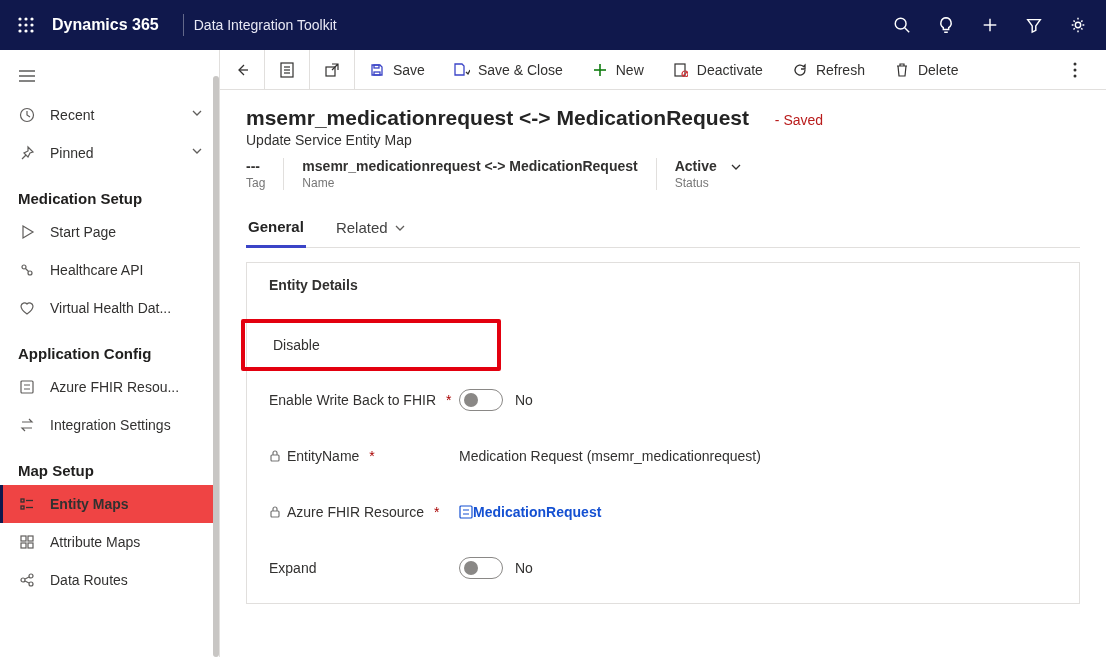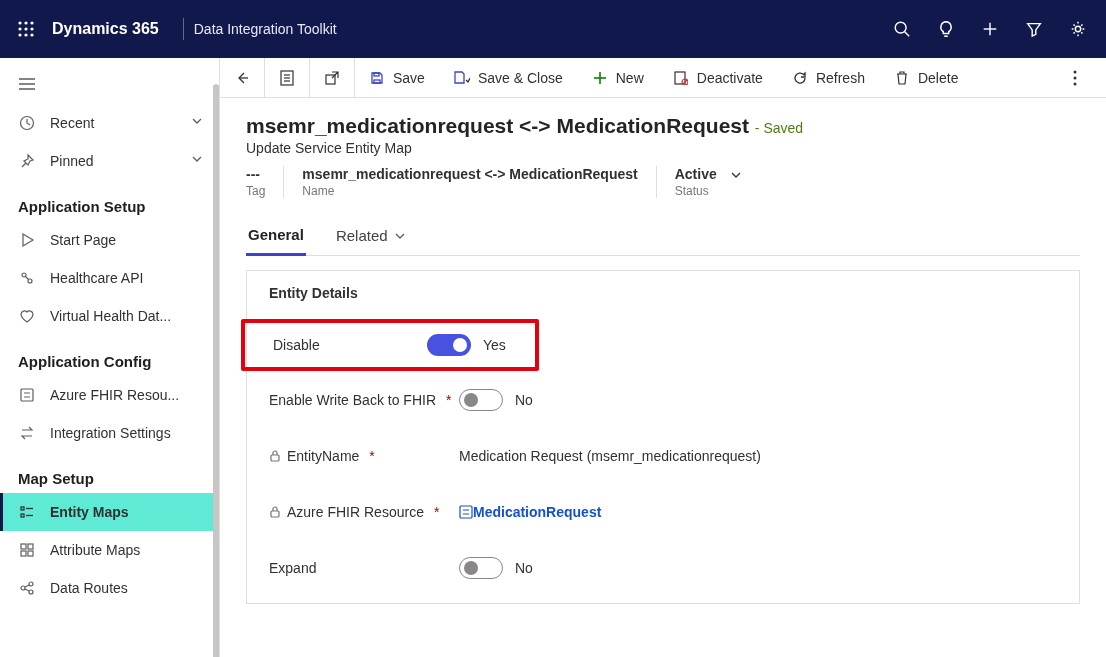--- a/index.html
+++ b/index.html
@@ -1,76 +1,76 @@
 <!DOCTYPE html>
 <html><head>
 <meta charset="utf-8">
 <style>
   * { box-sizing: border-box; margin: 0; padding: 0; font-family: "Segoe UI", Arial, sans-serif; }
   body { width: 1106px; height: 657px; overflow: hidden; background: #fff; color: #323130; }
 
   
-  .topbar { height: 58px; background: #10184c; color: #fff; display: flex; align-items: center; padding: 0 6px; }
+  .topbar { height: 50px; background: #10184c; color: #fff; display: flex; align-items: center; padding: 0 6px; }
   .waffle { width: 40px; height: 40px; display: flex; align-items: center; justify-content: center; cursor: pointer; }
   .brand { font-weight: 600; font-size: 16px; margin-left: 6px; margin-right: 14px; white-space: nowrap; }
   .vdiv { width: 1px; height: 22px; background: rgba(255,255,255,0.35); margin: 0 10px; }
   .appname { font-size: 14px; color: #e8e8f5; white-space: nowrap; }
   .top-spacer { flex: 1; }
   .topicon { width: 44px; height: 48px; display: flex; align-items: center; justify-content: center; cursor: pointer; }
   .topicon svg { stroke: #fff; fill: none; }
 
   
   .shell { display: flex; height: calc(100% - 50px); }
   .sidebar { width: 220px; border-right: 1px solid #e1dfdd; padding-top: 6px; position: relative; background:#ffffff;}
   .sb-scroll { position:absolute; right:0; top:26px; bottom:0; width:6px; background:#c8c6c4; border-radius:3px; }
   .hamburger { height: 40px; display: flex; align-items: center; padding-left: 18px; cursor: pointer; }
   .sb-item { display: flex; align-items: center; height: 38px; padding: 0 12px 0 18px; font-size: 14px; color: #323130; cursor: pointer; gap: 14px; }
   .sb-item .icon { width: 18px; height:18px; display:flex; align-items:center; justify-content:center; flex-shrink:0; }
   .sb-item .lbl { flex: 1; white-space: nowrap; overflow: hidden; text-overflow: ellipsis; }
   .sb-item .chev { width: 16px; height:16px; }
   .sb-group { font-weight: 600; font-size: 15px; padding: 18px 18px 6px; color: #201f1e; }
-  .sb-item.active { background: #5eead4; border-left: 3px solid #10184c; padding-left: 15px; font-weight:600;}
+  .sb-item.active { background: #ef4444; border-left: 3px solid #10184c; padding-left: 15px; font-weight:600;}
 
   
   .main { flex: 1; display: flex; flex-direction: column; min-width: 0; }
   .cmdbar { height: 40px; border-bottom: 1px solid #e1dfdd; display: flex; align-items: stretch; padding-right: 8px; }
   .cmdbtn { display: flex; align-items: center; gap: 8px; padding: 0 14px; font-size: 14px; color: #323130; cursor: pointer; border-right: 1px solid transparent; }
   .cmdbtn.icononly { padding: 0 14px; border-right: 1px solid #e1dfdd; }
   .cmdbtn .ci { width: 16px; height:16px; display:flex; align-items:center; justify-content:center; }
   .cmdbtn.last { margin-left:auto;}
   
   
   .content { padding: 16px 26px 0 26px; overflow: hidden; }
   .rec-title { font-size: 21px; font-weight: 600; color: #242424; }
-  .rec-title .savedlbl { font-size: 14px; font-weight: 400; color: #4d7c0f; }
+  .rec-title .savedlbl { font-size: 14px; font-weight: 400; color: #b91c1c; margin-left: 20px; }
   .rec-subtitle { font-size: 14px; color: #323130; margin-top:2px; }
   .rec-meta { display: flex; gap: 0; margin-top: 10px; align-items: flex-start;}
   .meta-cell { padding: 0 18px 0 0; margin-right:18px; border-right:1px solid #e1dfdd;}
   .meta-cell:last-child{border-right:none;}
   .meta-cell.nobar{border-right:none; padding-right:8px; margin-right:4px;}
   .meta-val { font-size: 14px; font-weight:600; }
   .meta-lbl { font-size: 12px; color: #767676; margin-top:2px;}
   .meta-chev{ display:flex; align-items:center; padding-top:2px;}
 
   
   .tabs { display:flex; gap: 28px; margin-top: 22px; border-bottom: 1px solid #e1dfdd; }
   .tab { padding: 6px 2px 10px; font-size: 15px; color:#424242; cursor:pointer; display:flex; align-items:center; gap:6px;}
   .tab.active { font-weight:700; color:#242424; border-bottom: 3px solid #3b44c7; margin-bottom: -1px;}
   
   
   .card { border: 1px solid #e1dfdd; margin-top: 14px; padding: 14px 22px 2px; }
-  .card-title { font-weight:600; font-size:14px; margin-bottom: 18px; }
+  .card-title { font-weight:600; font-size:14px; margin-bottom: 26px; }
   .field-row { display:grid; grid-template-columns: 190px 340px; align-items:center; min-height:46px; margin-bottom: 10px;}
   .field-lbl { font-size:14px; color:#323130; display:flex; align-items:center; gap:6px;}
   .req { color:#a80000; font-size:14px; padding-left:4px;}
   .lock { color:#767676; }
   .field-val { font-size:14px; color:#323130; display:flex; align-items:center; gap:12px;}
   .linkval { color:#1450d2; font-weight:600; display:flex; align-items:center; gap:0;}
   
-  .highlight-box { border: 4px solid #e3000f; border-radius:2px; padding: 6px 26px 6px 28px; margin-left:-28px; margin-bottom:6px; width: 298px; display:grid; grid-template-columns: 154px 170px; align-items:center; min-height:52px;}
+  .highlight-box { border: 4px solid #e3000f; border-radius:2px; padding: 6px 26px 6px 28px; margin-left:-28px; margin-bottom:6px; width: 260px; display:grid; grid-template-columns: 154px 170px; align-items:center; min-height:52px;gap:40px;}
   
   
   .toggle { width: 44px; height: 22px; border-radius: 11px; position: relative; cursor:pointer; flex-shrink:0;}
   .toggle .knob { width: 14px; height:14px; background:#fff; border-radius:50%; position:absolute; top:4px; }
   .toggle.off { background:#fff; border:1px solid #8a8886; }
   .toggle.off .knob { background:#8a8886; left:4px; top:3px;}
   .toggle.on  { background:#4752e0; }
   .toggle.on .knob { right:4px; }
 
   svg { display:block; }
@@ -159,21 +159,21 @@
           </svg>
         </span>
       <span class="lbl">Pinned</span>
       <span class="chev">
           <svg width="12" height="12" viewBox="0 0 12 12" stroke="#605e5c" fill="none" stroke-width="1.3">
             <path d="M2 4l4 4 4-4"></path>
           </svg>
         </span>
     </div>
 
-    <div class="sb-group">Application Setup</div>
+    <div class="sb-group">Medication Setup</div>
     <div class="sb-item">
       <span class="icon">
           <svg width="16" height="16" viewBox="0 0 16 16" stroke="#605e5c" fill="none" stroke-width="1.2">
             <path d="M4 2l10 6-10 6z"></path>
           </svg>
         </span>
       <span class="lbl">Start Page</span>
     </div>
     <div class="sb-item">
       <span class="icon">
@@ -381,26 +381,20 @@
               <path d="M2 4l4 4 4-4"></path>
             </svg>
           </div>
       </div>
 
       <div class="card">
         <div class="card-title">Entity Details</div>
 
         <div class="highlight-box">
           <div class="field-lbl">Disable</div>
-          <div class="field-val">
-            <div class="toggle on">
-                <div class="knob"></div>
-              </div>
-            <span>Yes</span>
-          </div>
         </div>
 
         <div class="field-row">
           <div class="field-lbl">
               <span>Enable Write Back to FHIR</span>
               <span class="req">*</span>
             </div>
           <div class="field-val">
             <div class="toggle off">
                 <div class="knob"></div>

